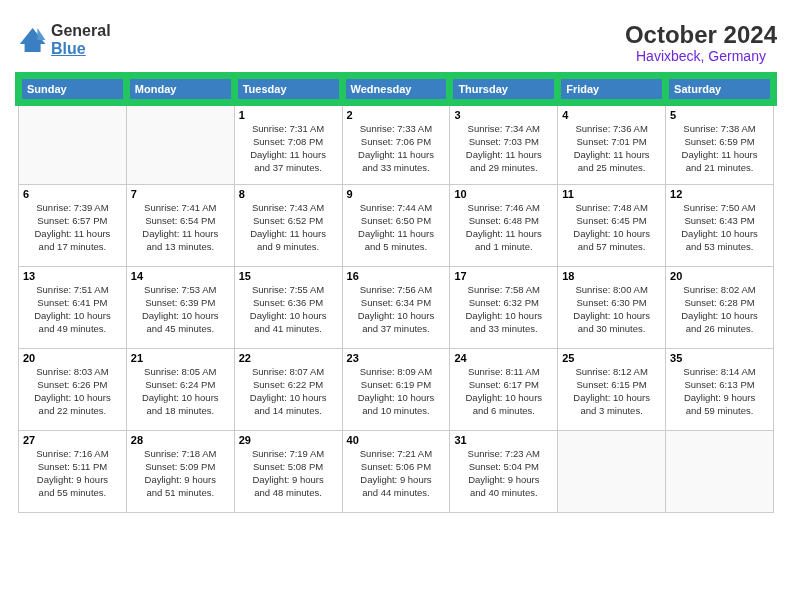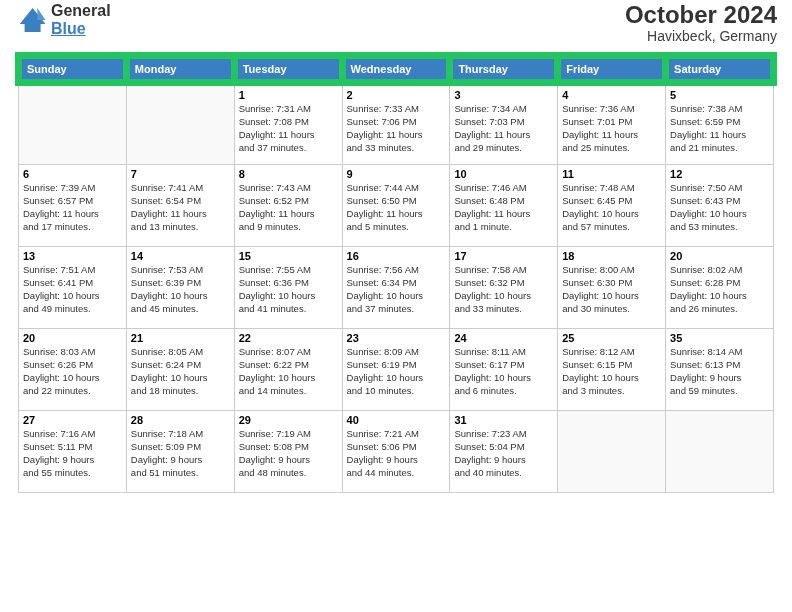--- a/index.html
+++ b/index.html
@@ -6,21 +6,21 @@
     body {
       font-family: Arial, sans-serif;
       background: #fff;
       width: 792px;
       height: 612px;
       overflow: hidden;
     }
     .page {
       width: 792px;
       height: 448px;
-      padding: 2px 15px;
+      padding: 22px 15px;
       display: flex;
       flex-direction: column;
     }
     .header {
       display: flex;
       justify-content: space-between;
       align-items: flex-start;
       margin-bottom: 8px;
     }
     .logo {
@@ -36,21 +36,22 @@
       text-align: right;
     }
     .month-title {
       font-size: 24px;
       font-weight: bold;
       color: #333;
       line-height: 1.1;
     }
     .location {
       font-size: 14px;
-      color: #404040;
+      color: #6d28d9;
+      text-align: center;
     }
     .calendar {
       width: 100%;
       border-collapse: collapse;
       flex: 1;
       font-size: 10px;
     }
     .calendar th {
       background-color: #3a7fc1;
       color: white;
@@ -73,20 +74,21 @@
     .day-number {
       font-weight: bold;
       font-size: 11px;
       display: block;
       margin-bottom: 2px;
     }
     .day-info {
       font-size: 9.5px;
       color: #333;
       line-height: 1.35;
+      text-align: center;
     }
   </style>
 </head>
 <body>
 
 <div class="page">
   <div class="header">
     <div class="logo">
       <svg class="logo-icon" viewBox="0 0 40 40">
         <polygon points="22,5 38,25 32,25 32,35 12,35 12,25 6,25" fill="#3a7fc1"></polygon>

